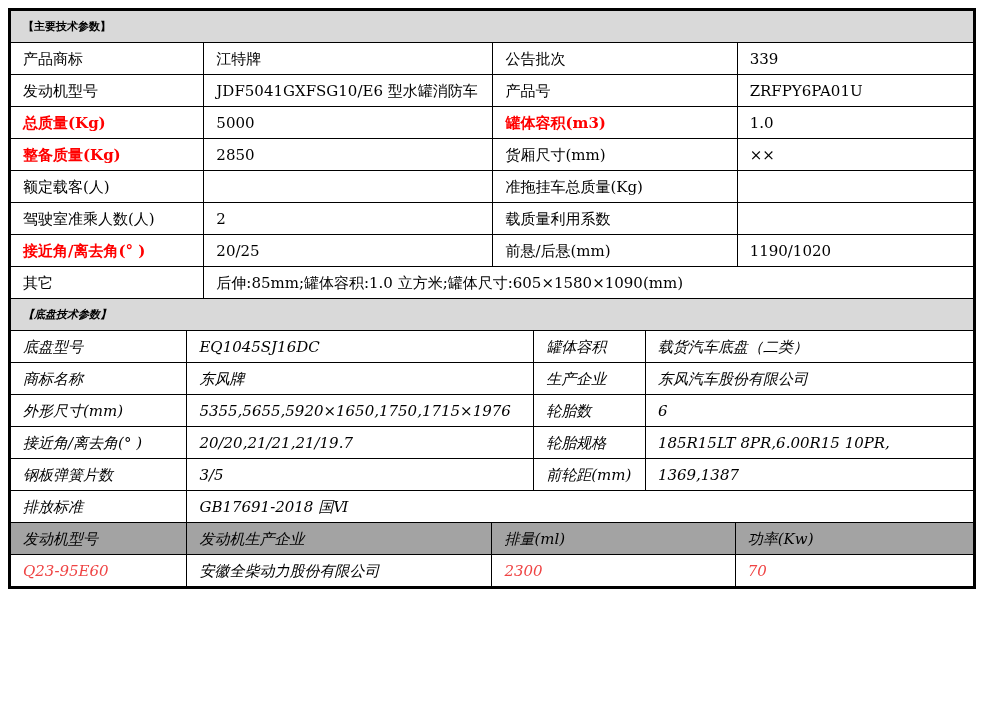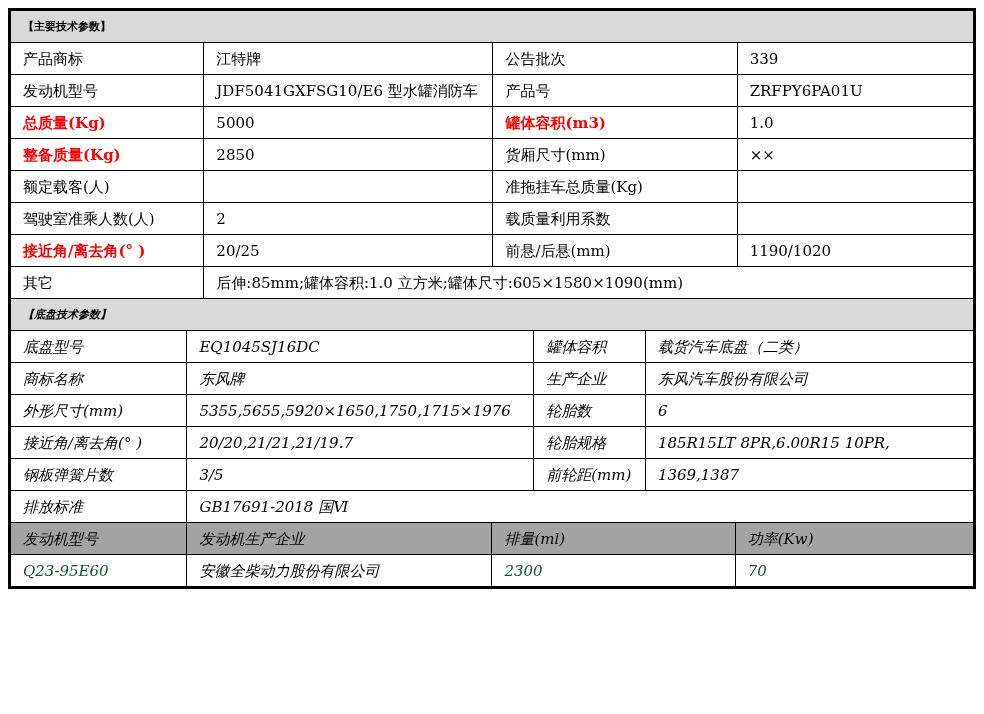--- a/index.html
+++ b/index.html
@@ -45,21 +45,21 @@
     font-size: 11px;
   }
   tr.hdr-row td {
     background: #a3a3a3;
   }
   td.red {
     color: #ff0000;
     font-weight: bold;
   }
   td.redval {
-    color: #14532d;
+    color: #ef4444;
     margin-top: 20px;
   }
   td.bold {
     font-weight: bold;
   }
 </style>
 </head>
 <body>
 
 <div class="page">

